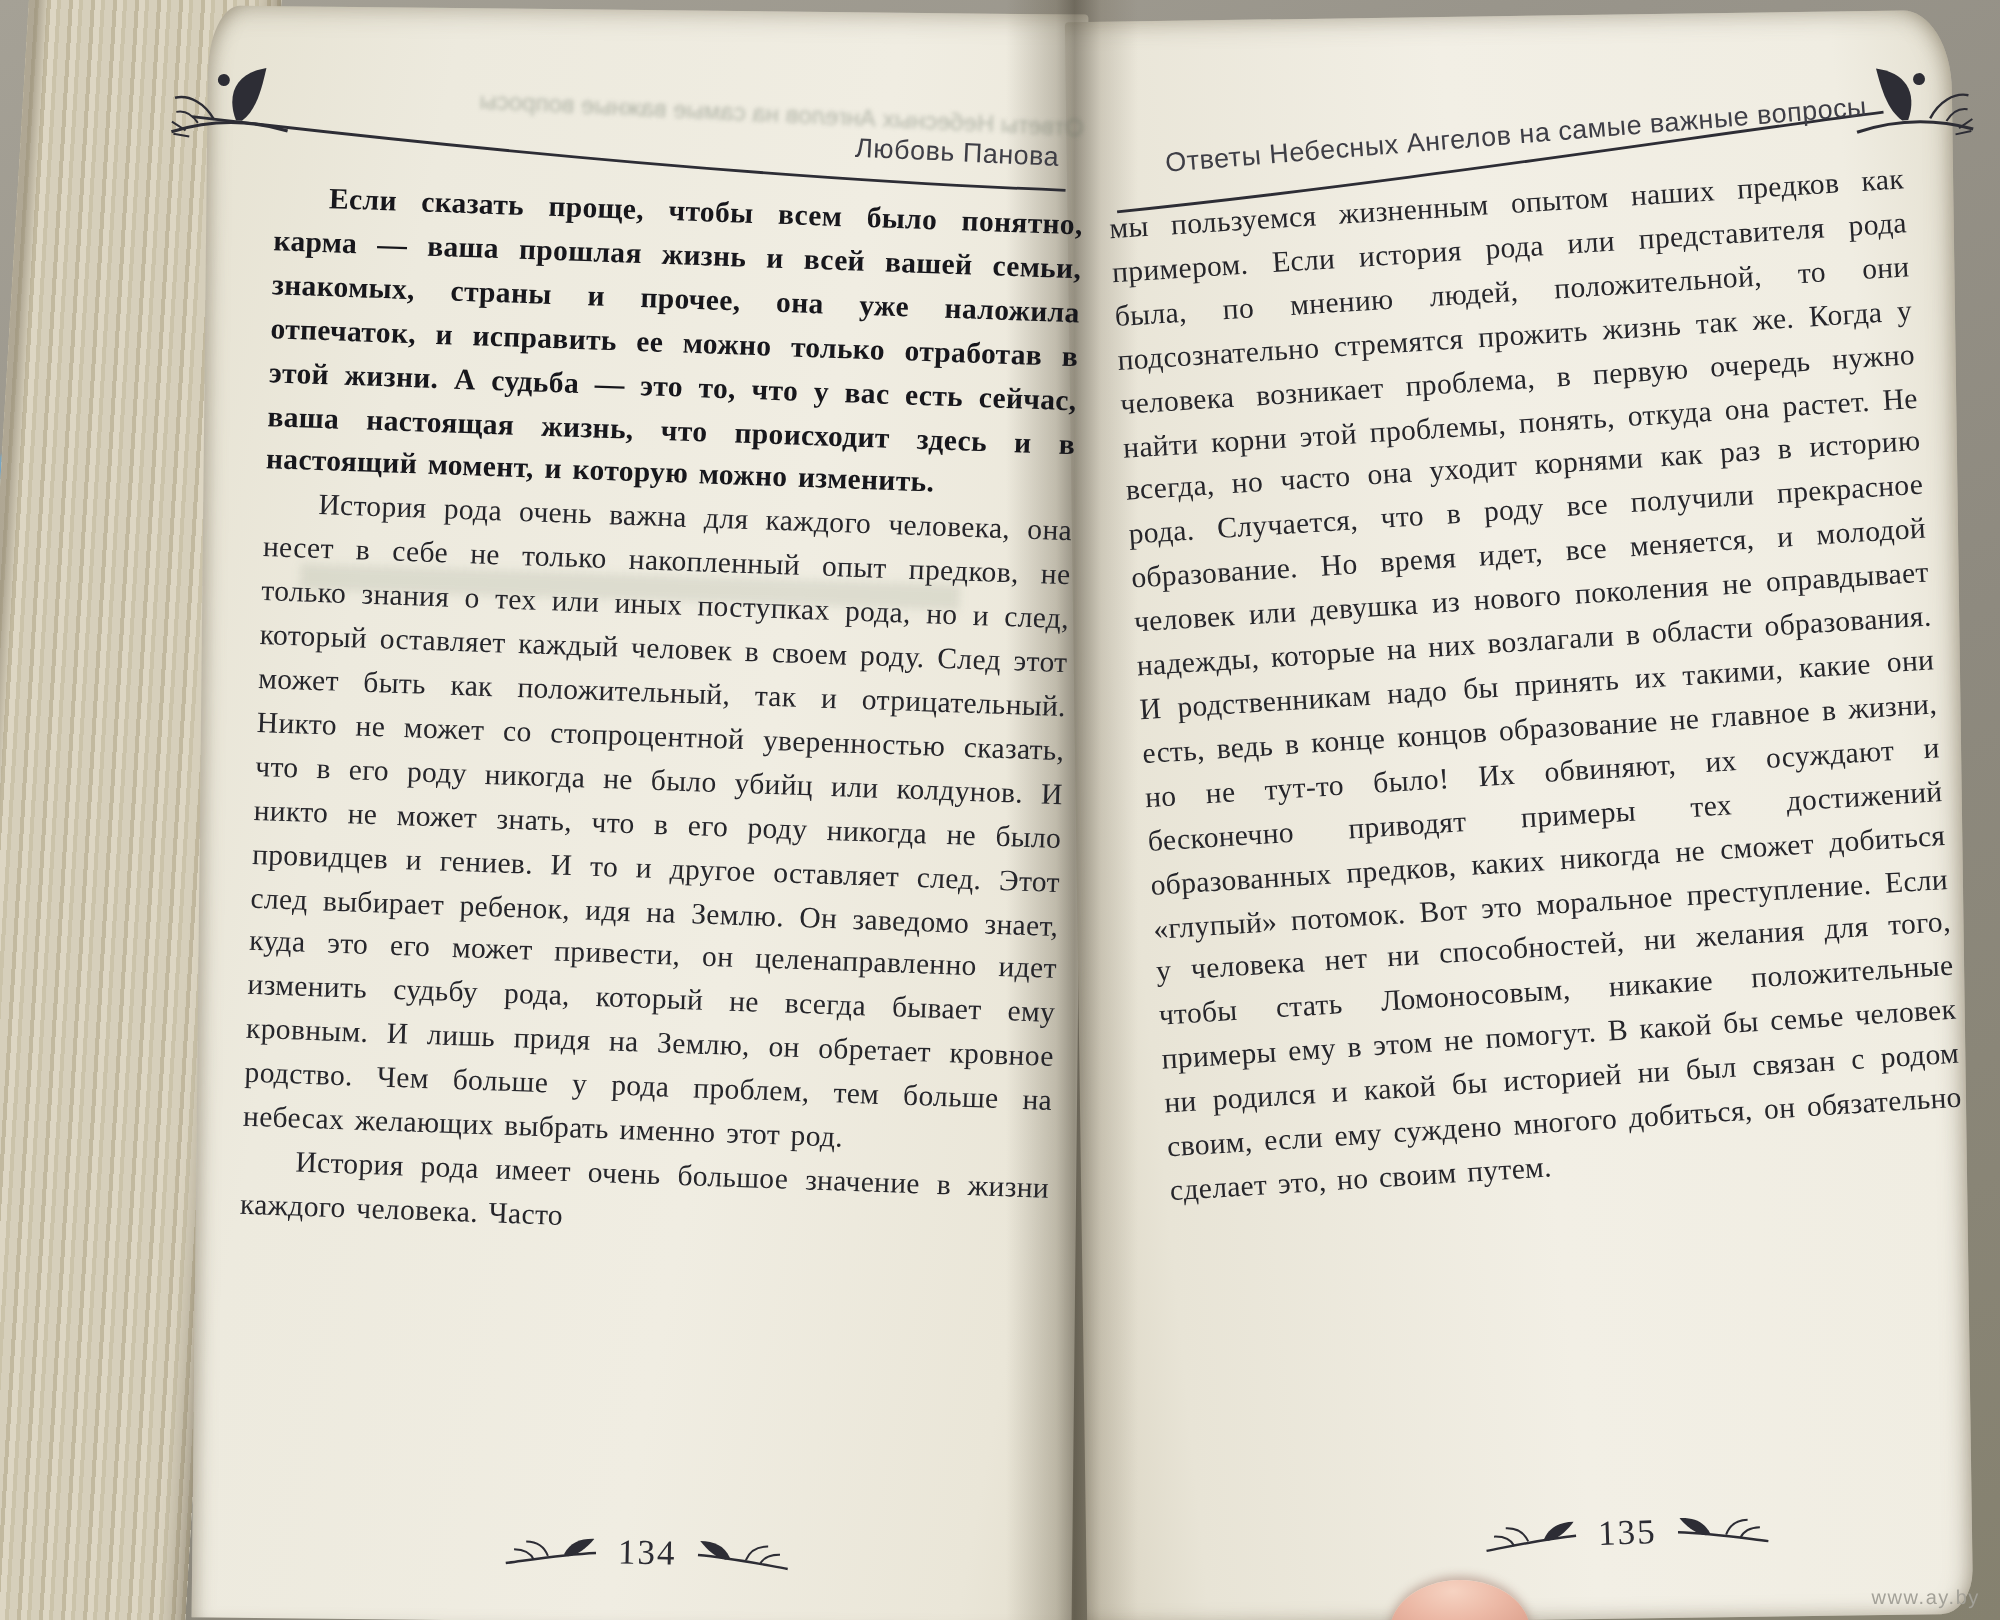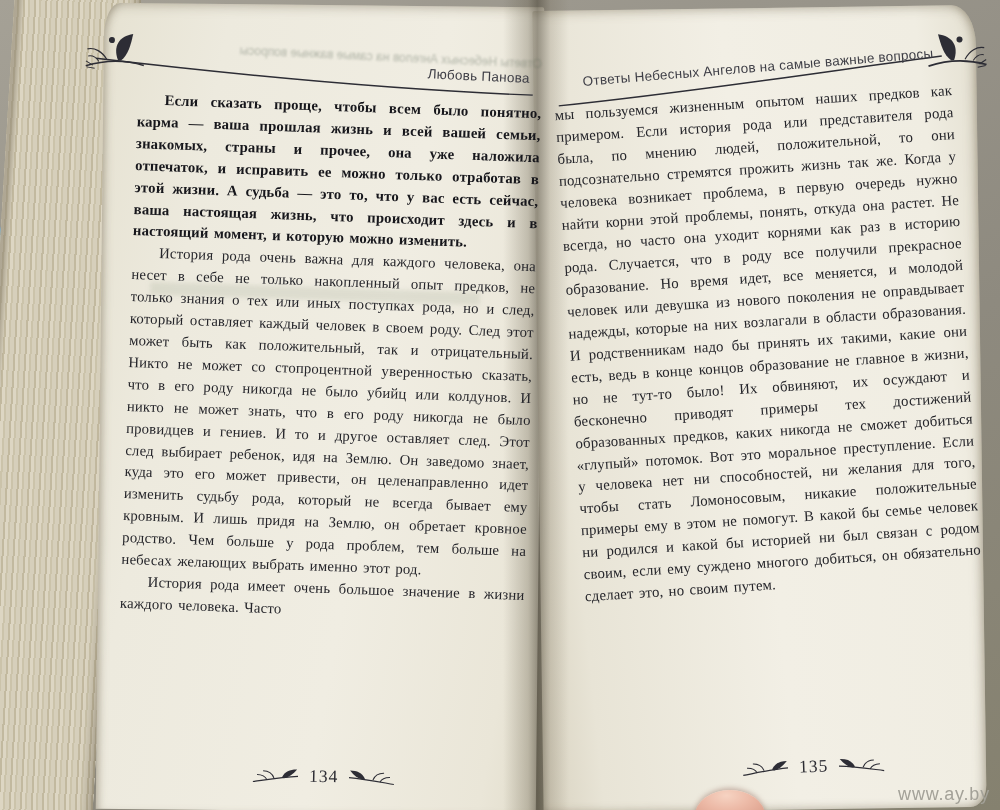--- a/index.html
+++ b/index.html
@@ -72,21 +72,21 @@
   .lp-footer{left:252px;top:766px;transform:rotate(1.2deg);}
   .rp-footer{left:742px;top:756px;transform:rotate(-2deg);}
   .page-num{font-size:17.5px;color:#2c2c33;letter-spacing:1px;}
   .sprig-r{transform:scaleX(-1);}
   
   .finger{position:absolute;left:695px;top:790px;width:70px;height:28px;z-index:8;
      border-radius:55% 55% 12% 12% / 100% 100% 0 0;
      background:radial-gradient(ellipse at 45% 20%,#f6d3c2 0%,#ecb9a6 45%,#d99b87 100%);
      box-shadow:0 -2px 5px rgba(120,70,55,.35);}
   .watermark{position:absolute;right:10px;bottom:5px;z-index:9;
-     font-family:"Liberation Sans",sans-serif;font-size:18px;color:#a3a198;letter-spacing:.8px;}
+     font-family:"Liberation Sans",sans-serif;font-size:10px;color:#a3a198;letter-spacing:.8px;}
   svg .ink{stroke:#2d2d35;fill:none;}
   svg .inkfill{fill:#2d2d35;stroke:none;}
 </style>
 </head>
 <body>
 
 <div class="scene">
   <div class="bg-blue"></div>
   <div class="edge-stack"></div>
   <div class="left-page"></div>

